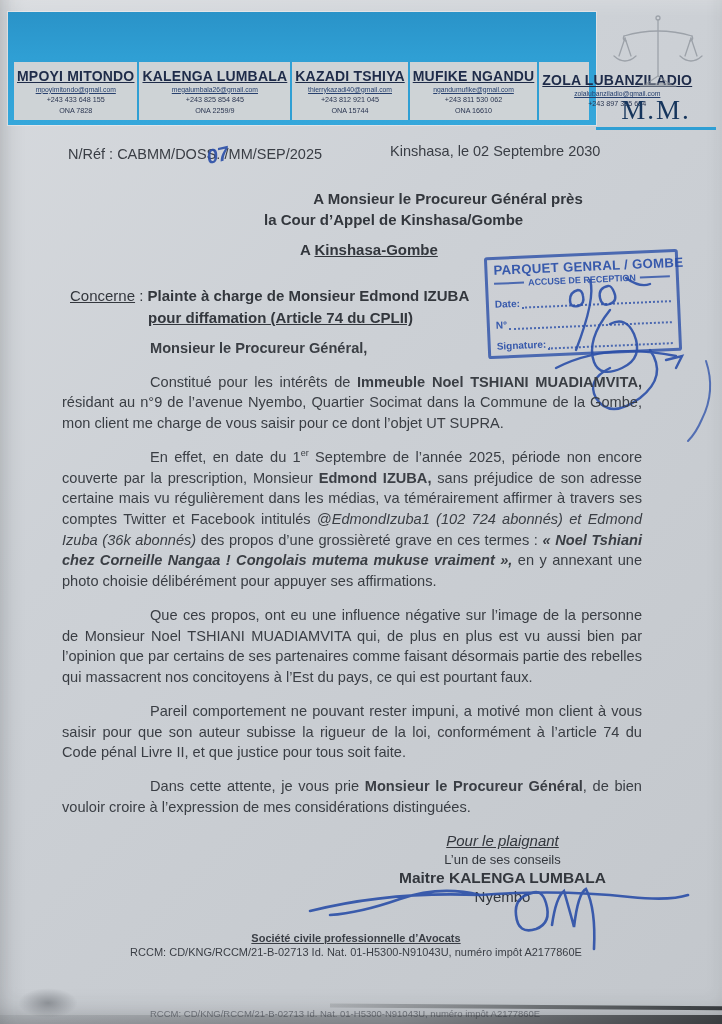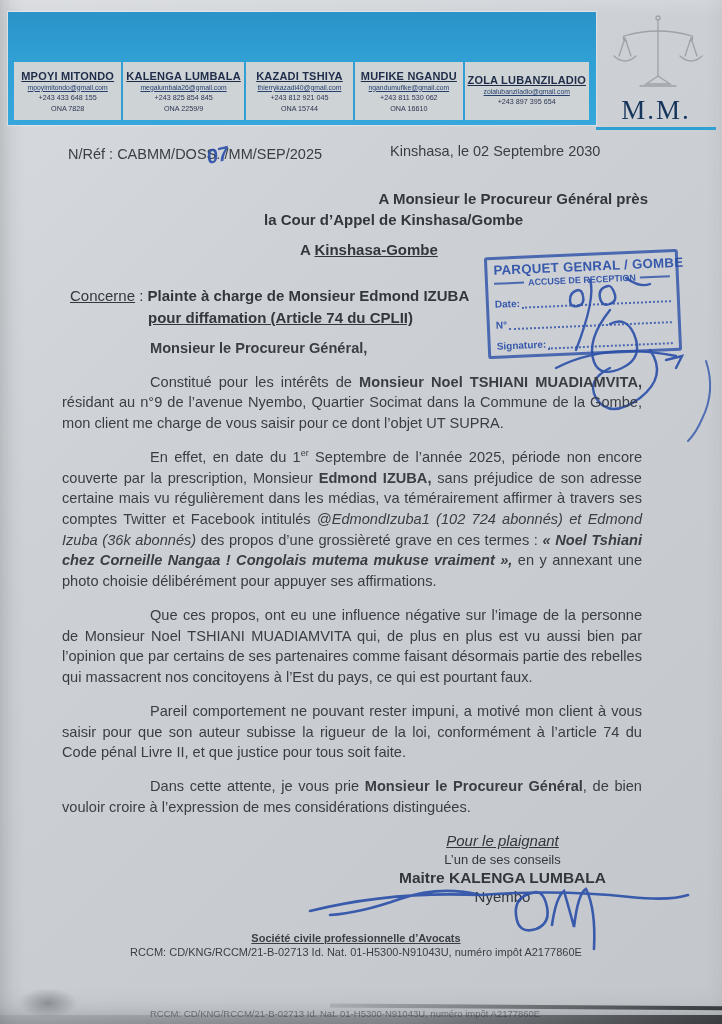--- a/index.html
+++ b/index.html
@@ -10,36 +10,36 @@
     box-shadow:inset 0 -20px 28px -16px rgba(40,42,46,.38), inset 18px 0 30px -24px rgba(40,42,46,.30), inset 0 14px 20px -16px rgba(255,255,255,.5);
     color:#383c42;
   }
   
   .lh-band{position:absolute;left:8px;top:12px;width:588px;height:113px;
     background:linear-gradient(180deg,#2a93c8 0%,#2f9fd4 40%,#35a7db 100%);
     box-shadow:0 0 0 1px rgba(255,255,255,.35);}
   .lh-inner{position:absolute;left:6px;right:7px;top:50px;bottom:5px;background:#ced3d6;display:flex;}
   .lh-col{flex:1;display:flex;flex-direction:column;align-items:center;justify-content:center;padding:2px 3px;text-align:center;}
   .lh-col + .lh-col{border-left:2px solid #2f9fd4;}
-  .lh-name{font-size:11px;font-weight:bold;color:#1e2b49;text-decoration:underline;letter-spacing:.2px;white-space:nowrap;}
+  .lh-name{font-size:14px;font-weight:bold;color:#1e2b49;text-decoration:underline;letter-spacing:.2px;white-space:nowrap;}
   .lh-email{font-size:6.8px;color:#27406e;text-decoration:underline;margin-top:2px;white-space:nowrap;}
   .lh-phone{font-size:7.2px;color:#2a3550;margin-top:2px;white-space:nowrap;}
   .lh-ona{font-size:7.2px;color:#2a3550;margin-top:2px;white-space:nowrap;}
   .scales{position:absolute;left:612px;top:12px;width:92px;height:88px;opacity:.75;}
   .monogram{position:absolute;left:596px;top:95px;width:120px;text-align:center;
     font-family:"Liberation Serif",serif;font-size:27px;color:#16355c;letter-spacing:2px;}
   .lh-rightline{position:absolute;left:596px;top:127px;width:120px;height:3px;background:#2f9fd4;}
   
   .refline{position:absolute;left:68px;top:141px;font-size:14.5px;color:#3a3e45;white-space:nowrap;}
   .hand-ref{display:inline-block;color:#2b4fa8;font-size:20px;font-weight:bold;
     transform:rotate(-12deg) translateY(3px);margin:0 -4px 0 -14px;font-style:italic;opacity:.9;}
   .dateline{position:absolute;left:390px;top:143px;font-size:14.5px;color:#3a3e45;white-space:nowrap;}
   
   .addressee{position:absolute;left:248px;top:188px;width:400px;font-weight:bold;font-size:15px;line-height:1.42;color:#33373d;}
-  .addr1{text-align:right;}
+  .addr1{text-align:center;}
   .addr2{text-align:left;padding-left:16px;}
   .addr3{margin-top:8px;padding-left:52px;}
   .u{text-decoration:underline;}
   
   .stamp{position:absolute;left:486px;top:253px;width:194px;height:102px;
     border:3px solid rgba(42,79,168,.8);border-radius:3px;transform:rotate(-2.5deg);
     color:rgba(42,79,168,.92);padding:3px 6px 2px;box-sizing:border-box;background:rgba(255,255,255,.02);}
   .stamp-title{font-size:13.2px;font-weight:bold;text-align:center;letter-spacing:.3px;white-space:nowrap;}
   .stamp-sub{display:flex;align-items:center;gap:4px;font-size:9px;font-weight:bold;margin-top:1px;}
   .stamp-sub .dash{flex:1;height:2px;background:rgba(42,79,168,.8);}
@@ -183,21 +183,21 @@
     </g>
   </svg>
 
   <div class="subject">
     <div><span class="label">Concerne</span><span> : </span><b>Plainte à charge de Monsieur Edmond IZUBA</b></div>
     <div class="subject-l2">pour diffamation (Article 74 du CPLII)</div>
   </div>
 
   <div class="body-text">
     <p class="salutation">Monsieur le Procureur Général,</p>
-    <p><span>Constitué pour les intérêts de </span><span class="b">Monsieur Noel TSHIANI MUADIAMVITA,</span><span> résidant au n°9 de l’avenue Nyembo, Quartier Socimat dans la Commune de la Gombe, mon client me charge  de vous saisir pour ce dont l’objet UT SUPRA.</span></p>
+    <p><span>Constitué pour les intérêts de </span><span class="b">Immeuble Noel TSHIANI MUADIAMVITA,</span><span> résidant au n°9 de l’avenue Nyembo, Quartier Socimat dans la Commune de la Gombe, mon client me charge  de vous saisir pour ce dont l’objet UT SUPRA.</span></p>
     <p><span>En effet, en date du 1</span><sup>er</sup><span> Septembre de l’année 2025, période non encore couverte par la prescription, Monsieur </span><span class="b">Edmond IZUBA,</span><span> sans préjudice de son adresse certaine mais vu régulièrement dans  les médias, va témérairement affirmer à travers ses comptes Twitter et Facebook intitulés </span><span class="i">@EdmondIzuba1 (102 724 abonnés)</span><span class="i"> et </span><span class="i">Edmond Izuba (36k abonnés)</span><span> des propos d’une grossièreté grave en ces termes : </span><span class="bi">« Noel Tshiani chez Corneille Nangaa ! Congolais mutema mukuse vraiment »,</span><span> en y annexant une photo choisie délibérément pour appuyer ses affirmations.</span></p>
     <p>Que ces propos, ont eu une influence négative sur l’image de la personne de Monsieur Noel TSHIANI MUADIAMVITA qui, de plus en plus est vu aussi bien par l’opinion que par certains de ses partenaires comme faisant désormais partie des rebelles qui massacrent nos concitoyens à l’Est du pays, ce qui est pourtant faux.</p>
     <p>Pareil comportement ne pouvant rester impuni, a motivé mon client à vous saisir pour que son auteur subisse la rigueur de la loi, conformément à l’article 74 du Code pénal Livre II, et que justice pour tous soit faite.</p>
     <p><span>Dans cette attente, je vous prie </span><span class="b">Monsieur le Procureur Général</span><span>, de bien vouloir croire à l’expression de mes considérations distinguées.</span></p>
   </div>
 
   <svg class="pen-mark" viewBox="0 0 60 100">
     <path d="M46 6 q10 30 -4 58 q-6 14 -14 22" fill="none" stroke="#2b4fa8" stroke-width="2" stroke-linecap="round" opacity="0.75"></path>
   </svg>
 

